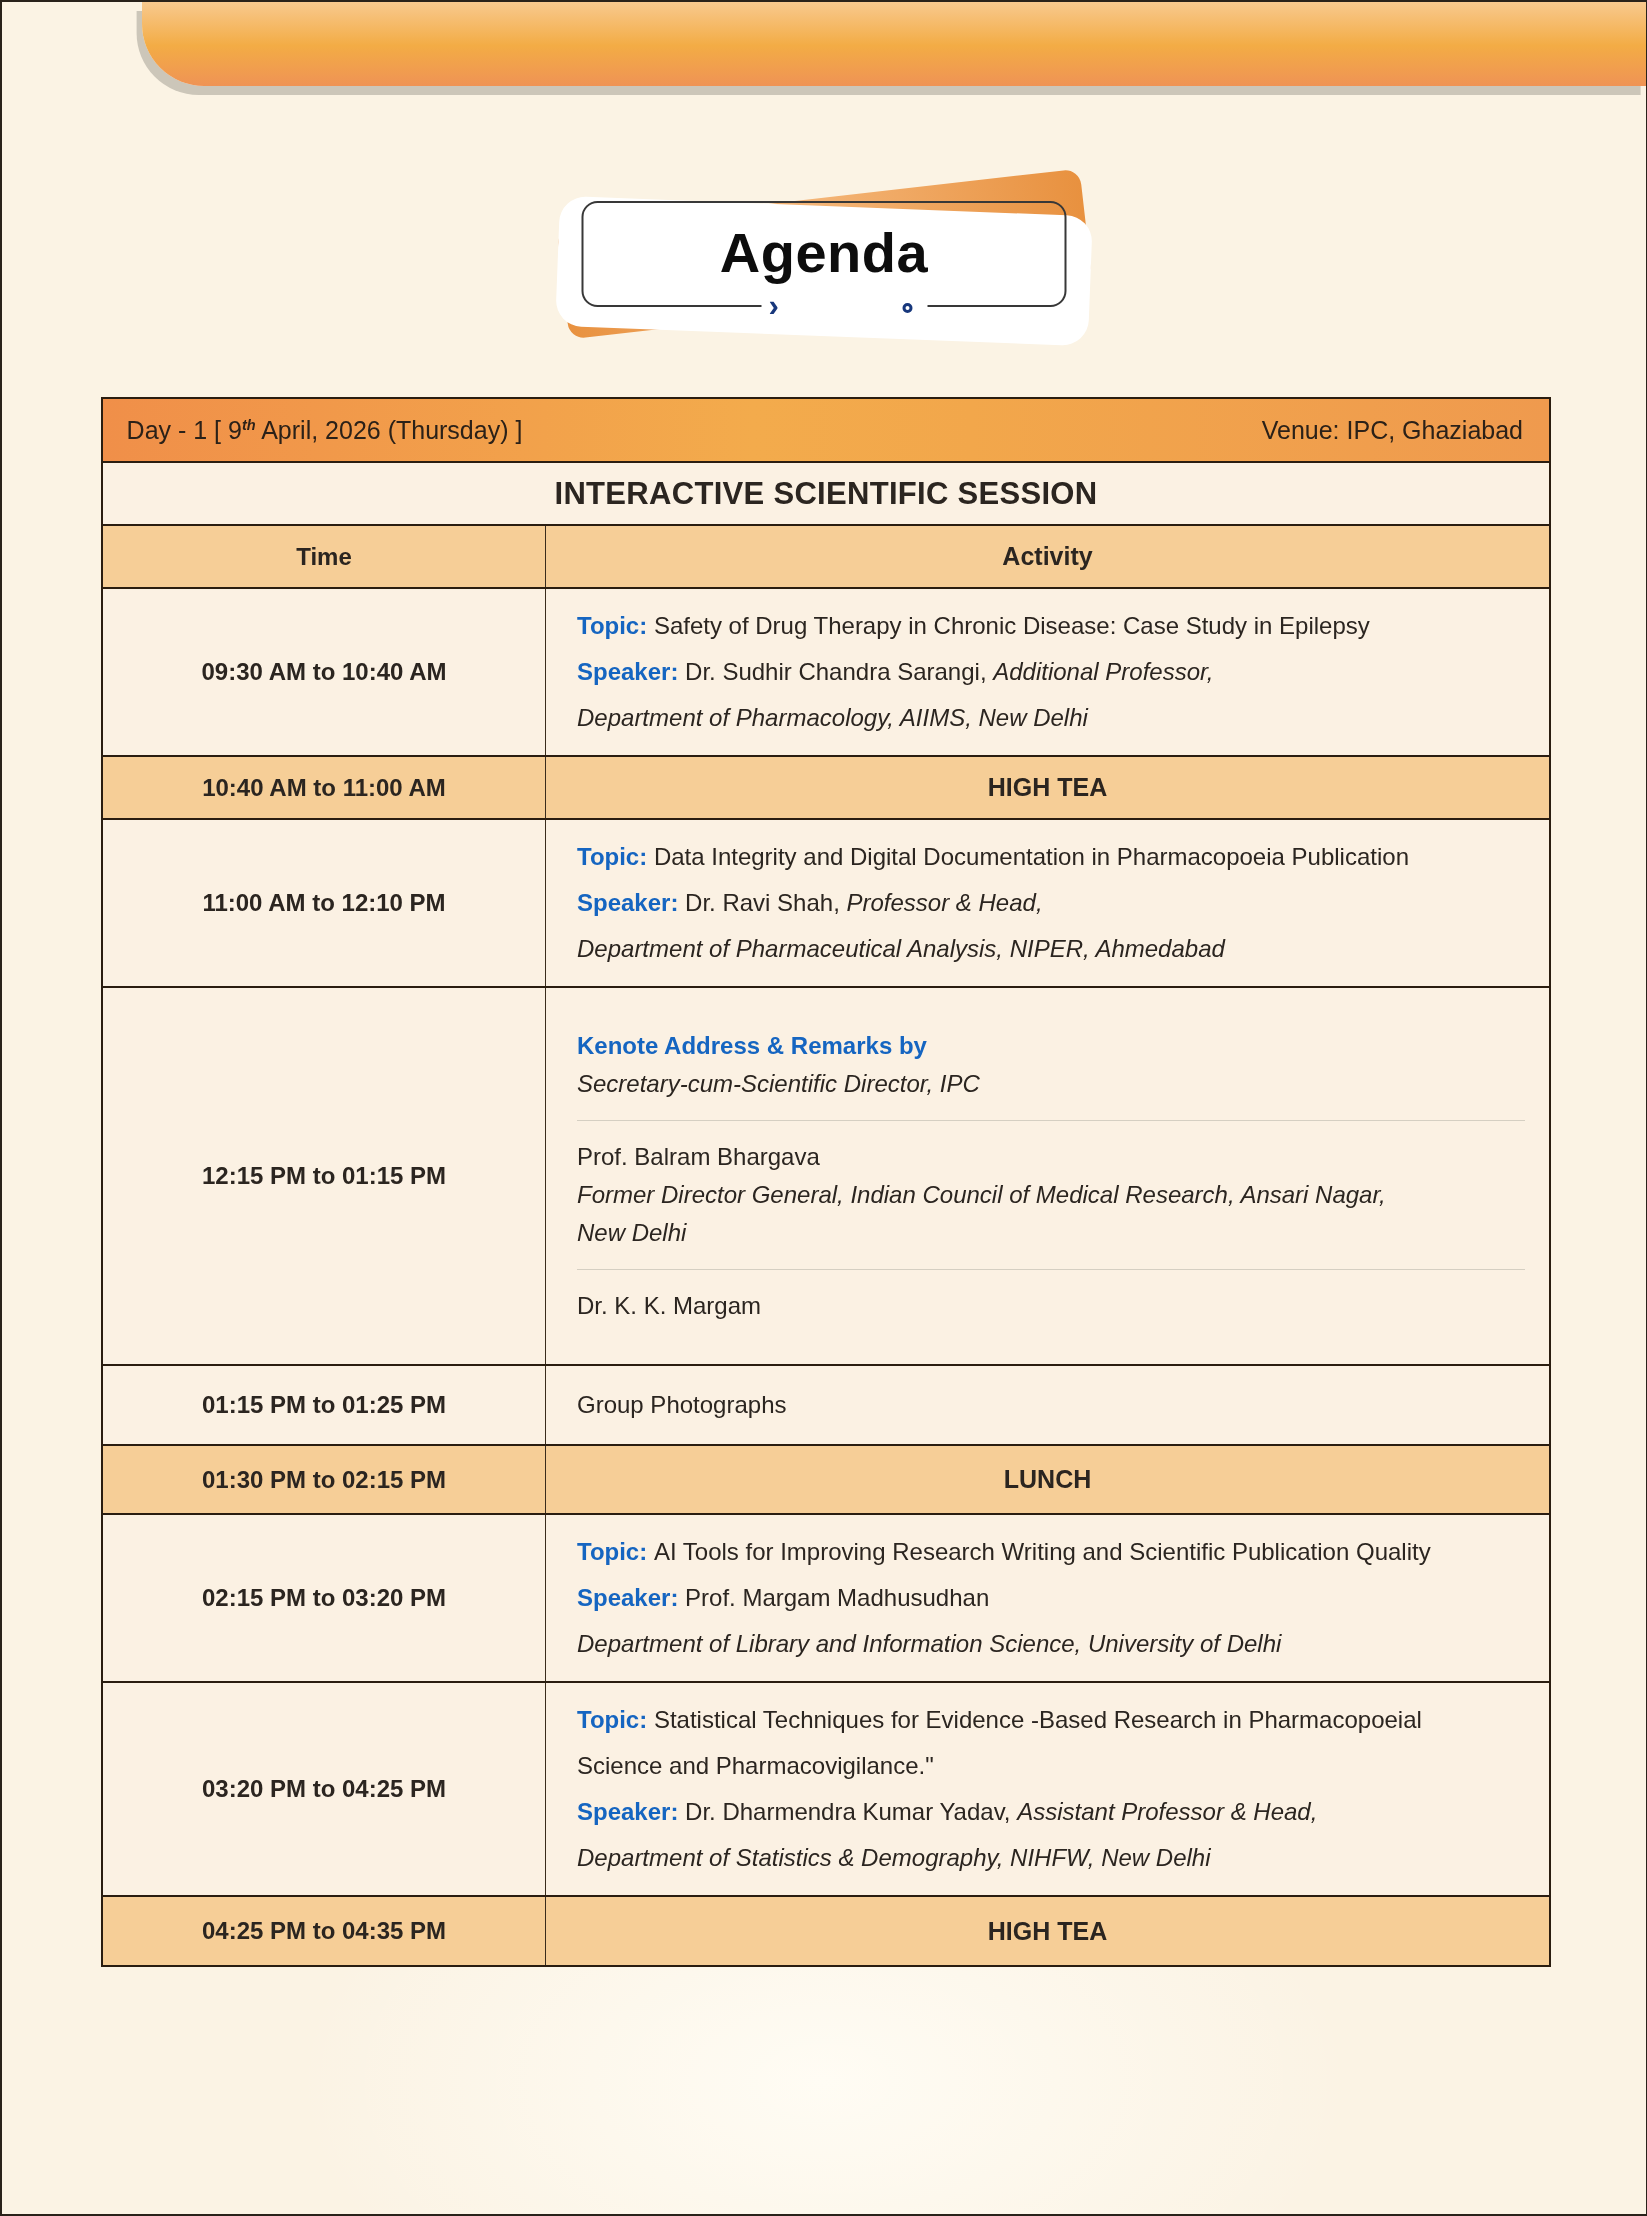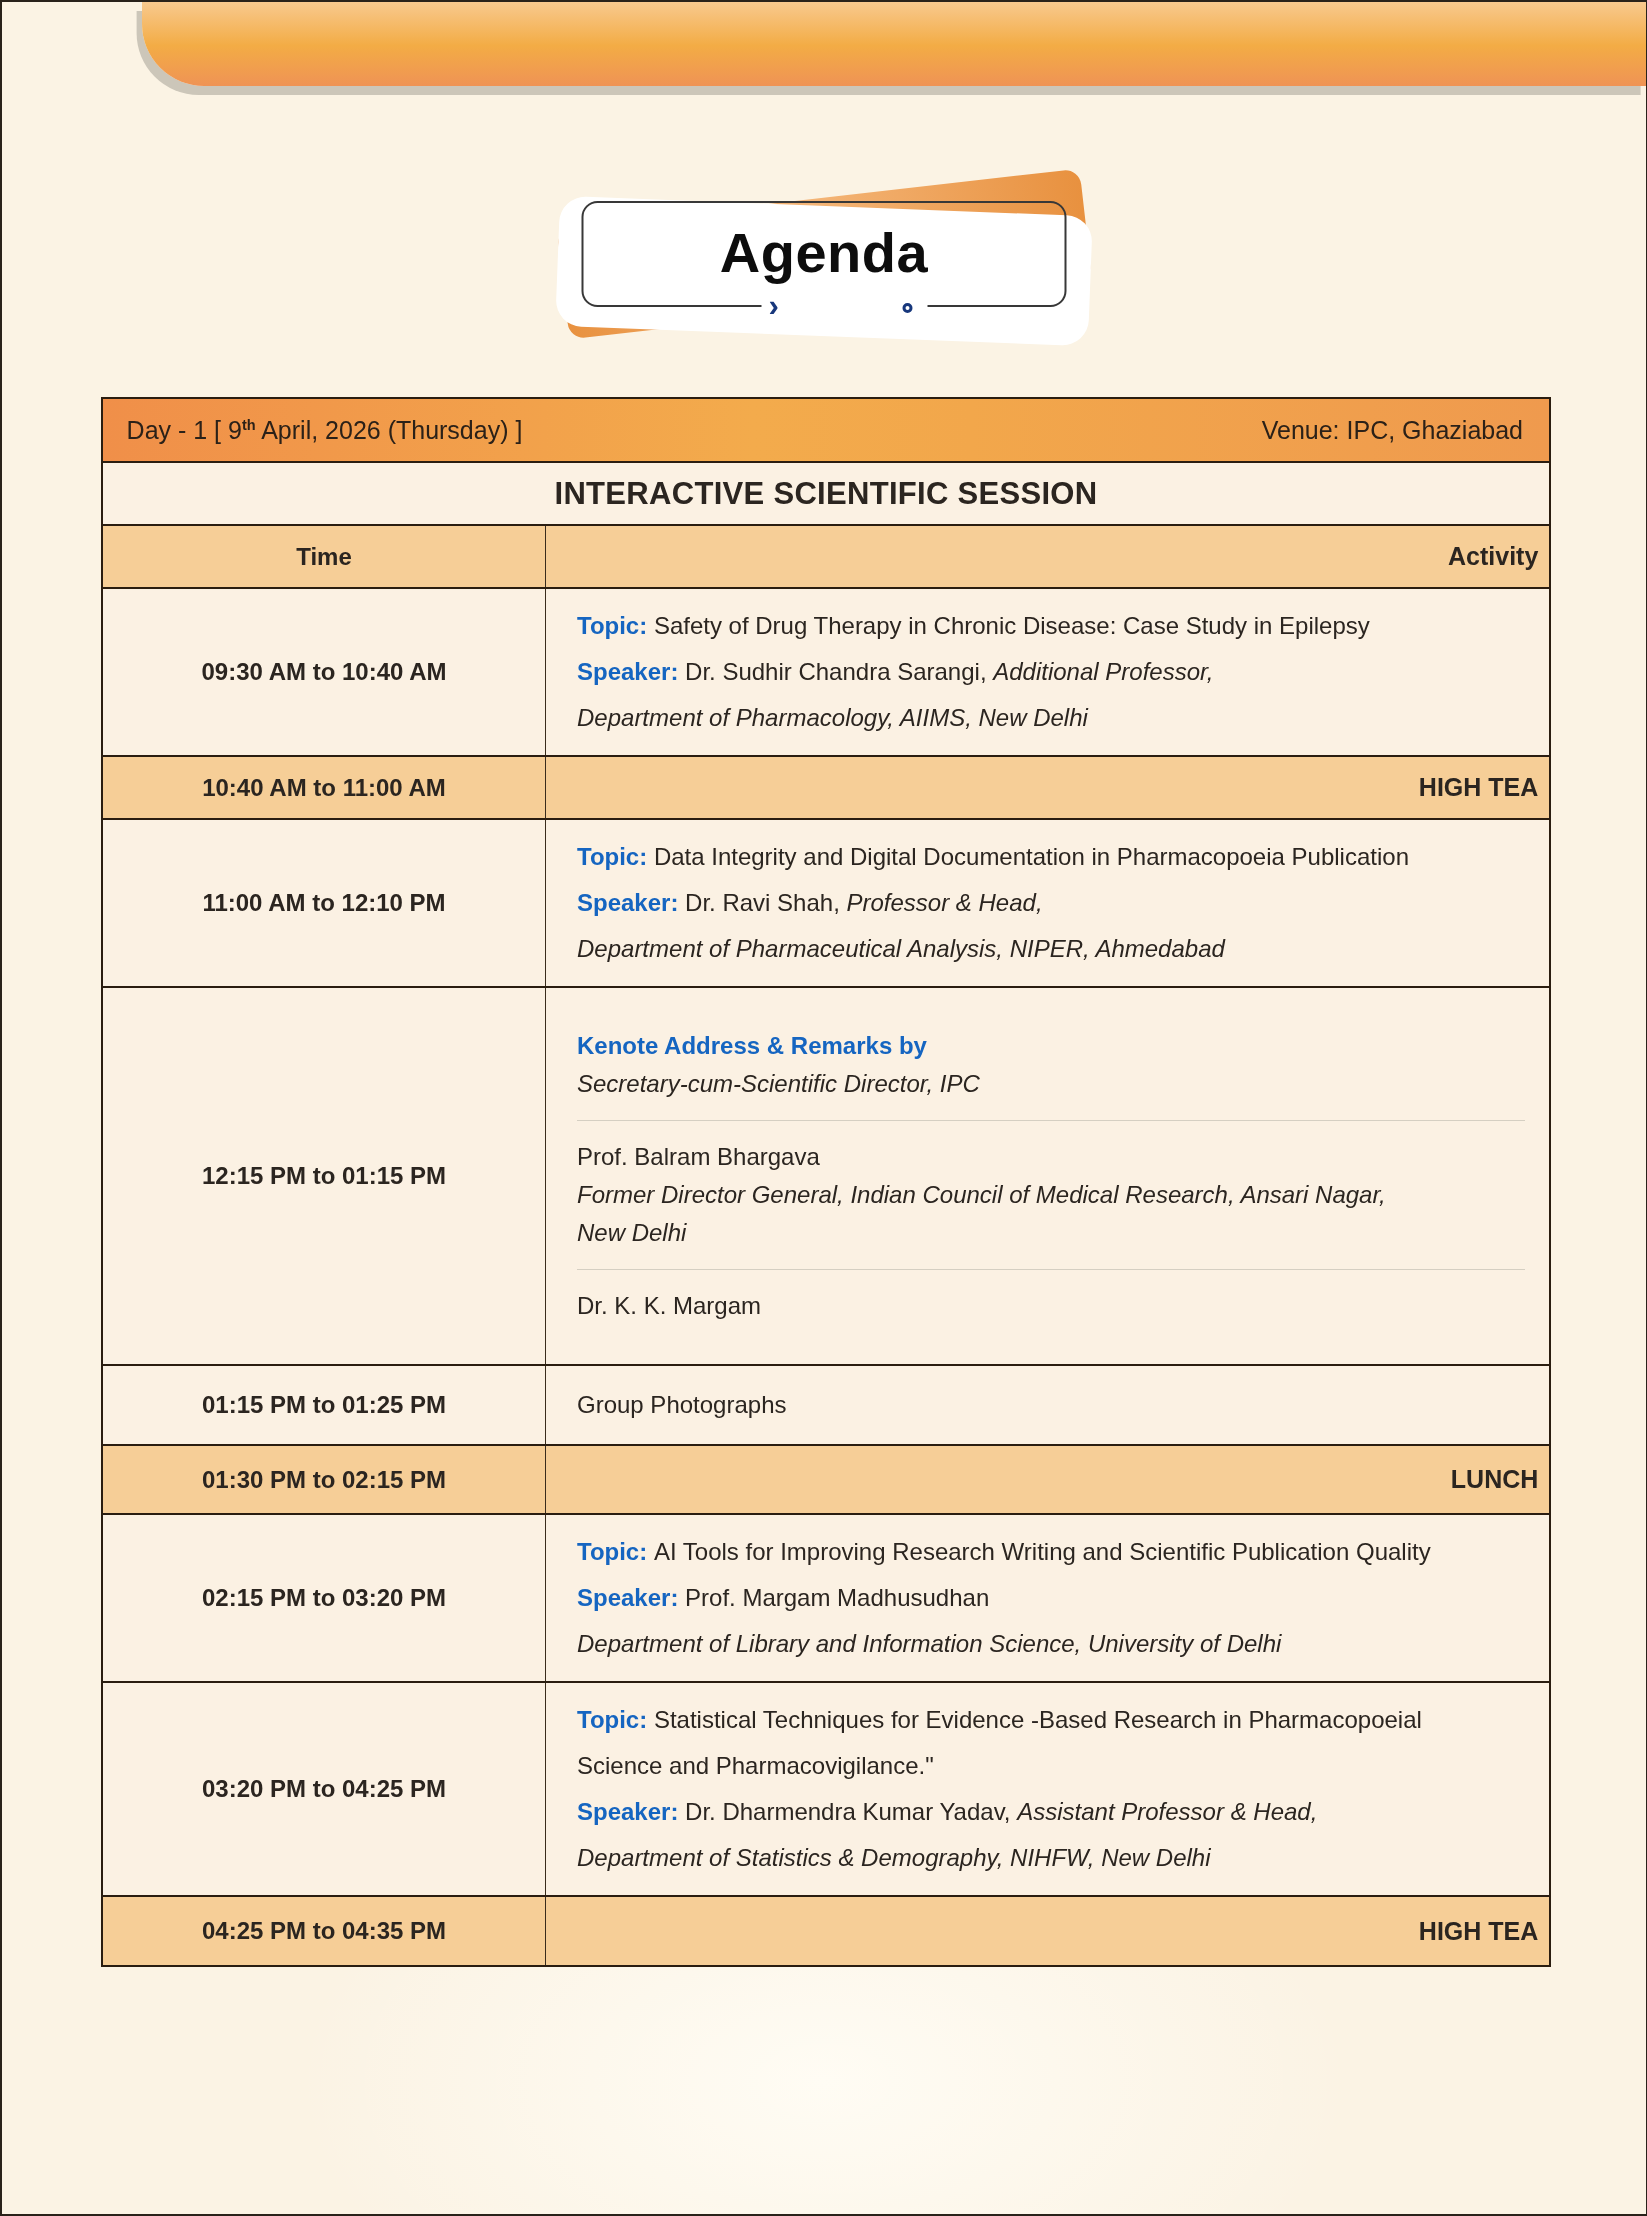--- a/index.html
+++ b/index.html
@@ -94,28 +94,28 @@
     width:443px;flex:0 0 443px;
     border-right:1.6px solid var(--coldiv);
     display:flex;align-items:center;justify-content:center;
     text-align:center;padding:5.4px 10.7px;
   }
   .t-cell p{font-size:24px;font-weight:700;}
   .a-cell{
     flex:1;display:flex;flex-direction:column;justify-content:center;
     padding:14px 24px 14px 31px;
   }
-  .a-cell.center{align-items:flex-end;justify-content:center;padding:5.4px 10.7px;}
+  .a-cell.center{align-items:center;justify-content:center;padding:5.4px 10.7px;}
   .a-cell.center p{font-size:25px;font-weight:700;}
   .line{font-size:24px;line-height:1.25;margin:8px 0;color:var(--ink);}
   .kn-divider{border-top:1.1px solid #D5CFC2;margin:13px 0;width:100%;}
   .sg-b{font-weight:400;}
   .sg-i{font-style:italic;font-weight:400;}
   .sg-blue{color:var(--blue);font-weight:700;}
-  .sg-sup{vertical-align:super;font-size:58%;font-weight:700;}
+  .sg-sup{vertical-align:super;font-size:58%;font-weight:700;font-style:italic;}
 </style>
 </head>
 <body>
 
 <div class="page">
 
   <div class="top-band"></div>
 
   <div class="agenda-wrap">
     <div class="ribbon"></div>

